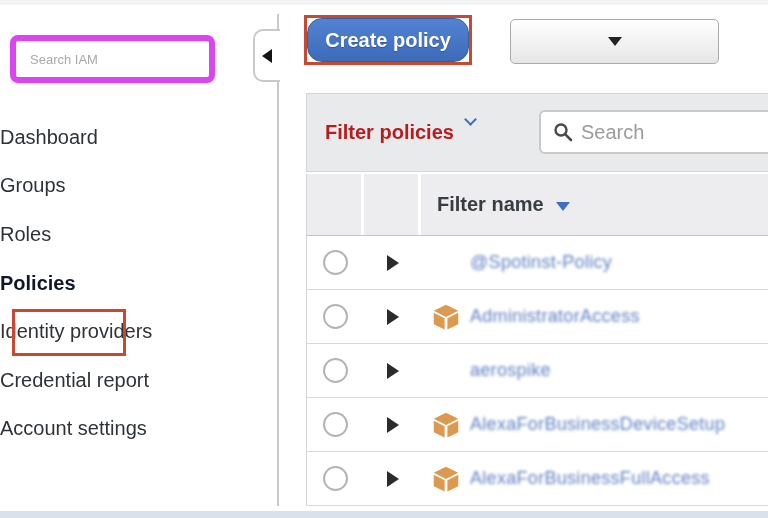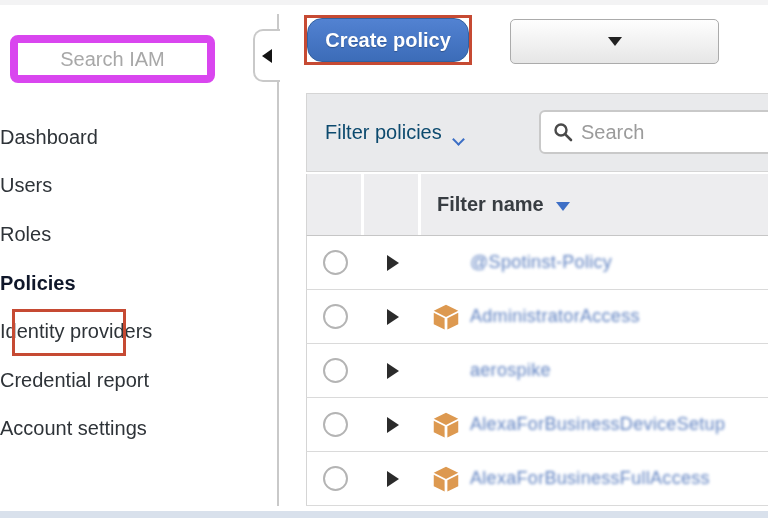--- a/index.html
+++ b/index.html
@@ -6,22 +6,22 @@
   html,body { background:#fff; }
   body { font-family: "Liberation Sans", sans-serif; }
   .screen { position: relative; width: 768px; height: 518px; background:#fff; overflow: hidden; }
 
   
   .top-strip { position:absolute; left:0; top:0; width:768px; height:5px; background:#f3f3f4; }
   .bottom-strip { position:absolute; left:0; top:511px; width:768px; height:7px; background:#d9e1ec; }
 
   
   .sidebar-search { position:absolute; left:10px; top:35px; width:205px; height:48px;
-    border:8px solid #d946ef; border-radius:8px; padding:0 14px; font-size:20px;
-    color:#444; outline:none; font-family:"Liberation Sans",sans-serif;text-align:center; }
+    border:6px solid #d946ef; border-radius:8px; padding:0 14px; font-size:13px;
+    color:#444; outline:none; font-family:"Liberation Sans",sans-serif; }
   .sidebar-search::placeholder { color:#a8a8a8; }
   .nav { position:absolute; left:0; top:113px; width:276px; }
   .nav-item { height:48.6px; display:flex; align-items:center; 
     font-size:20px; color:#2e3338; cursor:pointer; }
   .nav-item.active { font-weight:bold; color:#0f172a; }
   .annotation-box { position:absolute; border:3px solid #c64a33; pointer-events:none; }
   .policies-box { left:12px; top:309px; width:114px; height:47px; }
 
   
   .v-divider { position:absolute; left:277px; top:14px; width:2px; height:492px; background:#c9c9c9; }
@@ -41,22 +41,22 @@
     background:linear-gradient(180deg,#fefefe,#e6e6e6); border:1px solid #ababab; border-radius:5px;
     display:flex; align-items:center; justify-content:center; gap:13px; font-size:20px;
     font-weight:bold; color:#1e1e1e; cursor:pointer; font-family:"Liberation Sans",sans-serif; }
   .caret-down-dark { width:0; height:0; border-top:9px solid #222;
     border-left:7px solid transparent; border-right:7px solid transparent; }
 
   
   .panel { position:absolute; left:306px; top:93px; width:464px; }
   .filter-bar { height:79px; background:#e9eaec; border:1px solid #d5d5d5; border-right:none;
     display:flex; align-items:center; position:relative; }
-  .filter-label { margin-left:18px; font-size:20px; font-weight:normal; color:#0c4a6e;
-    display:flex; align-items:flex-end; cursor:pointer; }
+  .filter-label { margin-left:18px; font-size:20px; font-weight:bold; color:#b91c1c;
+    display:flex; align-items:flex-start; cursor:pointer; }
   .chevron-down-blue { width:9px; height:9px; border-right:2.5px solid #3b6ec5;
     border-bottom:2.5px solid #3b6ec5; transform:rotate(45deg); margin-left:12px; margin-top:-6px; }
   .search-wrap { position:absolute; left:232px; top:16px; height:44px; right:-2px;
     background:#fff; border:2px solid #c9c9c9; border-radius:6px 0 0 6px;
     display:flex; align-items:center; padding-left:12px; gap:8px; }
   .search-wrap input { border:none; outline:none; font-size:20px; flex:1; min-width:0;
     color:#333; font-family:"Liberation Sans",sans-serif; }
   .search-wrap input::placeholder { color:#9b9b9b; }
 
   .gap-row { height:2px; background:#fff; }
@@ -84,21 +84,21 @@
 </head>
 <body>
 
 <div class="screen">
   <div class="top-strip"></div>
 
   <input class="sidebar-search" type="text" placeholder="Search IAM" style="">
 
   <div class="nav">
     <div class="nav-item">Dashboard</div>
-    <div class="nav-item">Users</div>
+    <div class="nav-item">Groups</div>
     <div class="nav-item">Roles</div>
     <div class="nav-item active">Policies</div>
     <div class="nav-item">Identity providers</div>
     <div class="nav-item">Credential report</div>
     <div class="nav-item">Account settings</div>
   </div>
   <div class="annotation-box policies-box"></div>
 
   <div class="v-divider"></div>
   <div class="collapse-tab">

